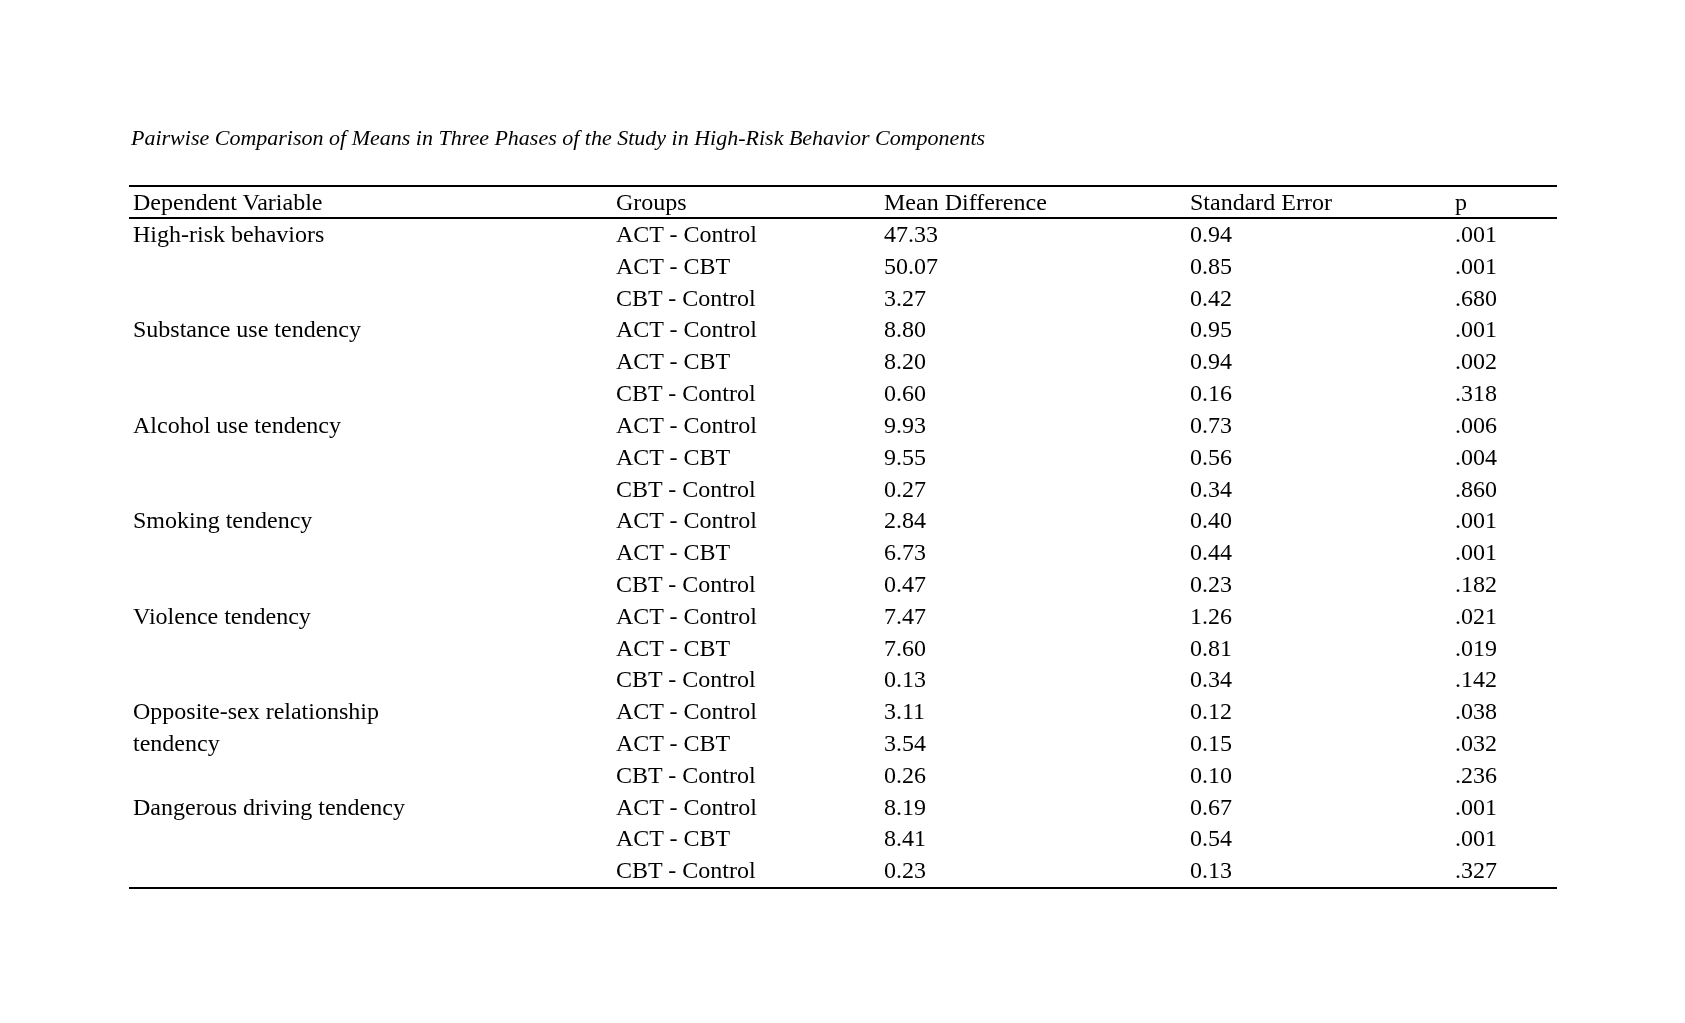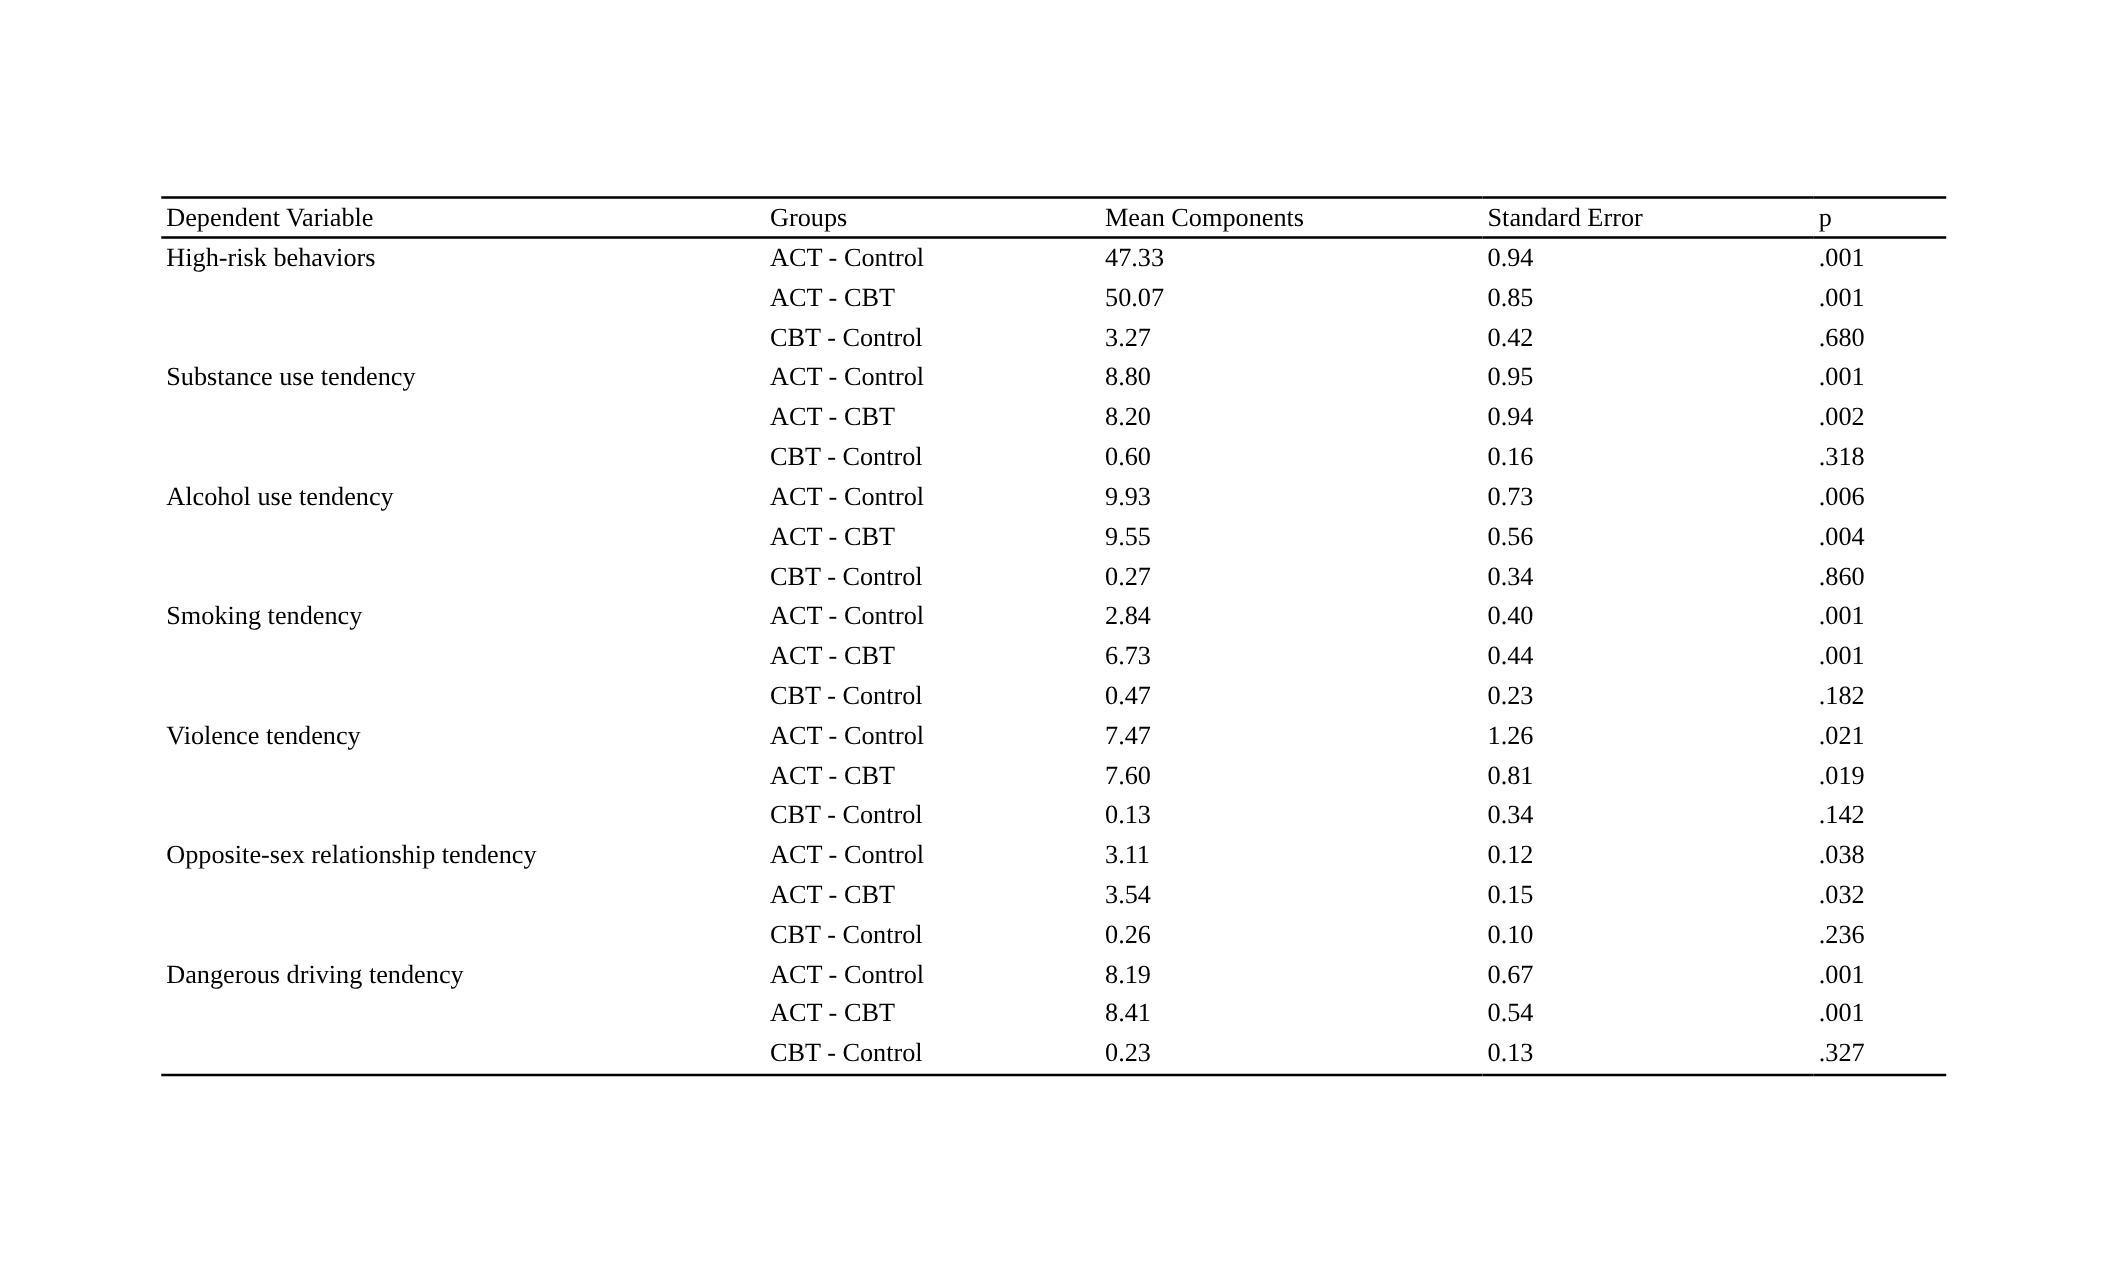--- a/index.html
+++ b/index.html
@@ -28,21 +28,21 @@
     white-space: nowrap;
     margin: 0 0 0 2px;
   }
   table.apa-table {
     border-collapse: collapse;
     table-layout: fixed;
     width: 1428px;
     margin-top: 33px;
     border-top: 2px solid #000000;
     border-bottom: 2px solid #000000;
-    font-size: 21px;
+    font-size: 24px;
   }
   table.apa-table th {
     font-weight: normal;
     text-align: left;
     height: 30px;
     line-height: 30px;
     padding: 0 0 0 4px;
     border-bottom: 2px solid #000000;
     white-space: nowrap;
     overflow: visible;
@@ -61,34 +61,35 @@
     display: inline-block;
     max-width: 300px;
     white-space: normal;
     line-height: 31.81px;
   }
 </style>
 </head>
 <body>
 
 <div class="sheet">
+  <div class="doc-title">Pairwise Comparison of Means in Three Phases of the Study in High-Risk Behavior Components</div>
 
   <table class="apa-table">
     <colgroup>
       <col style="width:483px">
       <col style="width:268px">
       <col style="width:306px">
       <col style="width:265px">
       <col style="width:106px">
     </colgroup>
     <thead>
       <tr>
         <th>Dependent Variable</th>
         <th>Groups</th>
-        <th>Mean Components</th>
+        <th>Mean Difference</th>
         <th>Standard Error</th>
         <th>p</th>
       </tr>
     </thead>
     <tbody>
         <tr>
           <td class="dv-cell" rowspan="3"><span class="dv-text">High-risk behaviors</span></td>
           <td>ACT - Control</td>
           <td>47.33</td>
           <td>0.94</td>

